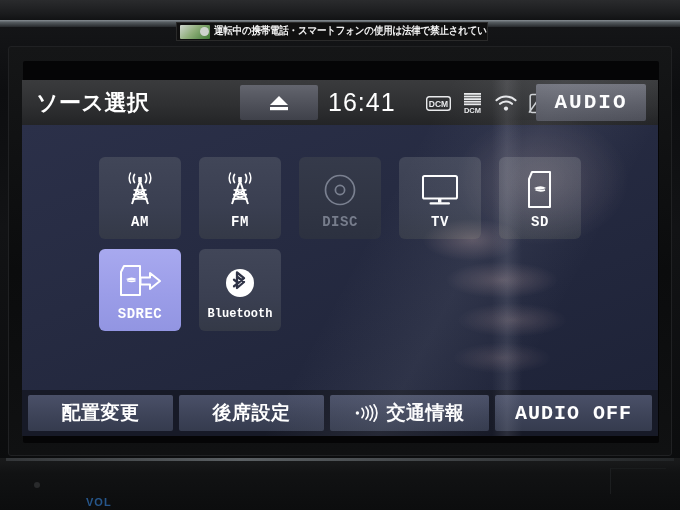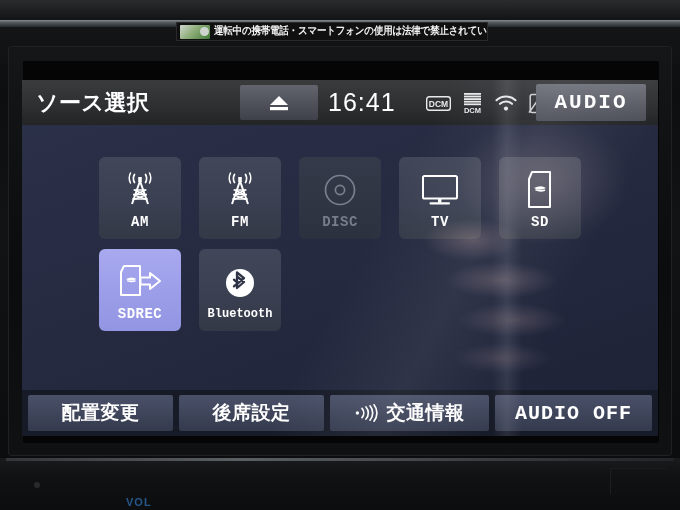--- a/index.html
+++ b/index.html
@@ -276,21 +276,20 @@
     opacity: .8;
   }
   #vol-label {
     position: absolute;
     left: 86px; top: 496px;
     color: #2f6fb5;
     font-size: 11px;
     font-weight: bold;
     letter-spacing: 1px;
     opacity: .75;
-    margin-left: 40px;
   }
   #knob-left {
     position: absolute; left: 34px; top: 482px;
     width: 6px; height: 6px; border-radius: 50%;
     background: #3a3c3e; opacity: .6;
   }
   #corner-right {
     position: absolute; right: 14px; top: 468px;
     width: 56px; height: 26px;
     border-left: 1px solid #222426;

